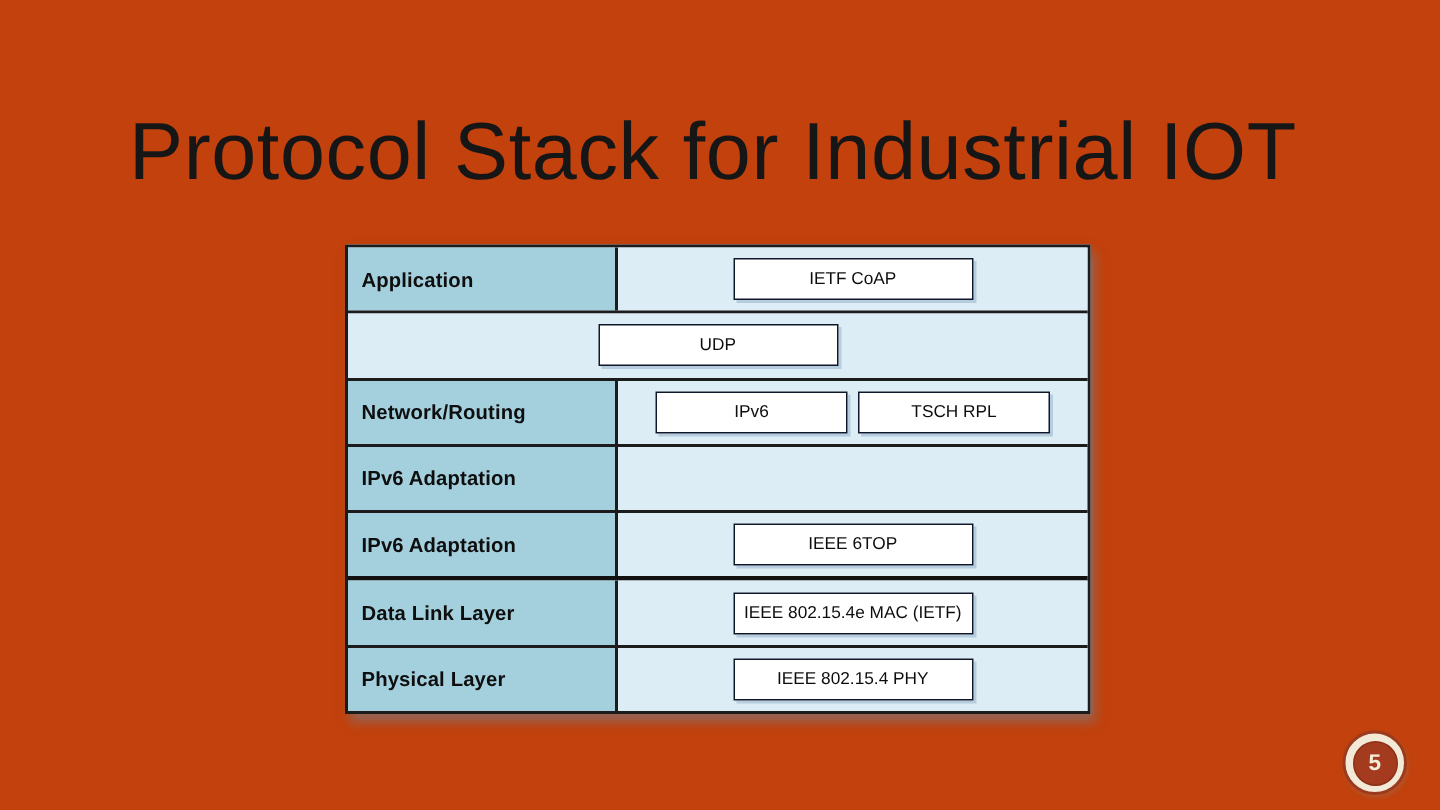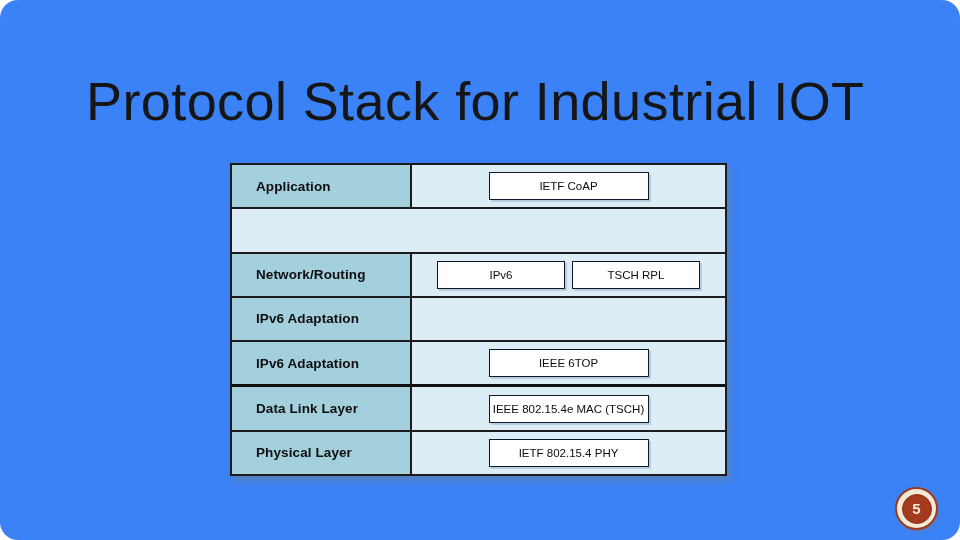--- a/index.html
+++ b/index.html
@@ -3,21 +3,21 @@
 <meta charset="utf-8">
 <style>
   * { margin: 0; padding: 0; box-sizing: border-box; }
   html, body { width: 960px; height: 540px; }
   body {
     font-family: "Liberation Sans", "DejaVu Sans", sans-serif;
     background: #ffffff;
     position: relative;
     overflow: hidden;
   }
-  .slide { position: absolute; inset: 0; background: #3b82f6; border-radius: 18px; }
+  .slide { position: absolute; inset: 0; background: #c2410c; }
 
   .title {
     position: absolute;
     left: 86px;
     top: 74px;
     font-size: 54px;
     font-weight: 400;
     letter-spacing: 0.4px;
     color: #161616;
     white-space: nowrap;
@@ -45,21 +45,21 @@
   .row:first-child { border-top: none; }
   .row.thick-top { border-top: 3px solid #111111; }
 
   .layer-cell {
     width: 180px;
     flex: 0 0 180px;
     background: #a4d0de;
     border-right: 2px solid #1c1c1c;
     display: flex;
     align-items: center;
-    padding-left: 24px;
+    padding-left: 9px;
     font-size: 13.5px;
     font-weight: 600;
     color: #0e0e0e;
     letter-spacing: 0.1px;
   }
   .proto-cell {
     flex: 1;
     background: #ddedf5;
     display: flex;
     align-items: center;
@@ -119,20 +119,23 @@
   <div class="stack-table">
 
     <div class="row">
       <div class="layer-cell">Application</div>
       <div class="proto-cell">
         <div class="proto-box">IETF CoAP</div>
       </div>
     </div>
 
     <div class="row">
+      <div class="proto-cell">
+        <div class="proto-box">UDP</div>
+      </div>
     </div>
 
     <div class="row">
       <div class="layer-cell">Network/Routing</div>
       <div class="proto-cell">
         <div class="proto-box narrow">IPv6</div>
         <div class="proto-box narrow">TSCH RPL</div>
       </div>
     </div>
 
@@ -143,28 +146,28 @@
     <div class="row">
       <div class="layer-cell">IPv6 Adaptation</div>
       <div class="proto-cell">
         <div class="proto-box">IEEE 6TOP</div>
       </div>
     </div>
 
     <div class="row thick-top">
       <div class="layer-cell">Data Link Layer</div>
       <div class="proto-cell">
-        <div class="proto-box">IEEE 802.15.4e MAC (TSCH)</div>
+        <div class="proto-box">IEEE 802.15.4e MAC (IETF)</div>
       </div>
     </div>
 
     <div class="row">
       <div class="layer-cell">Physical Layer</div>
       <div class="proto-cell">
-        <div class="proto-box">IETF 802.15.4 PHY</div>
+        <div class="proto-box">IEEE 802.15.4 PHY</div>
       </div>
     </div>
 
   </div>
 
   <div class="page-badge">
     <div class="page-badge-inner">5</div>
   </div>
 
 </div>

